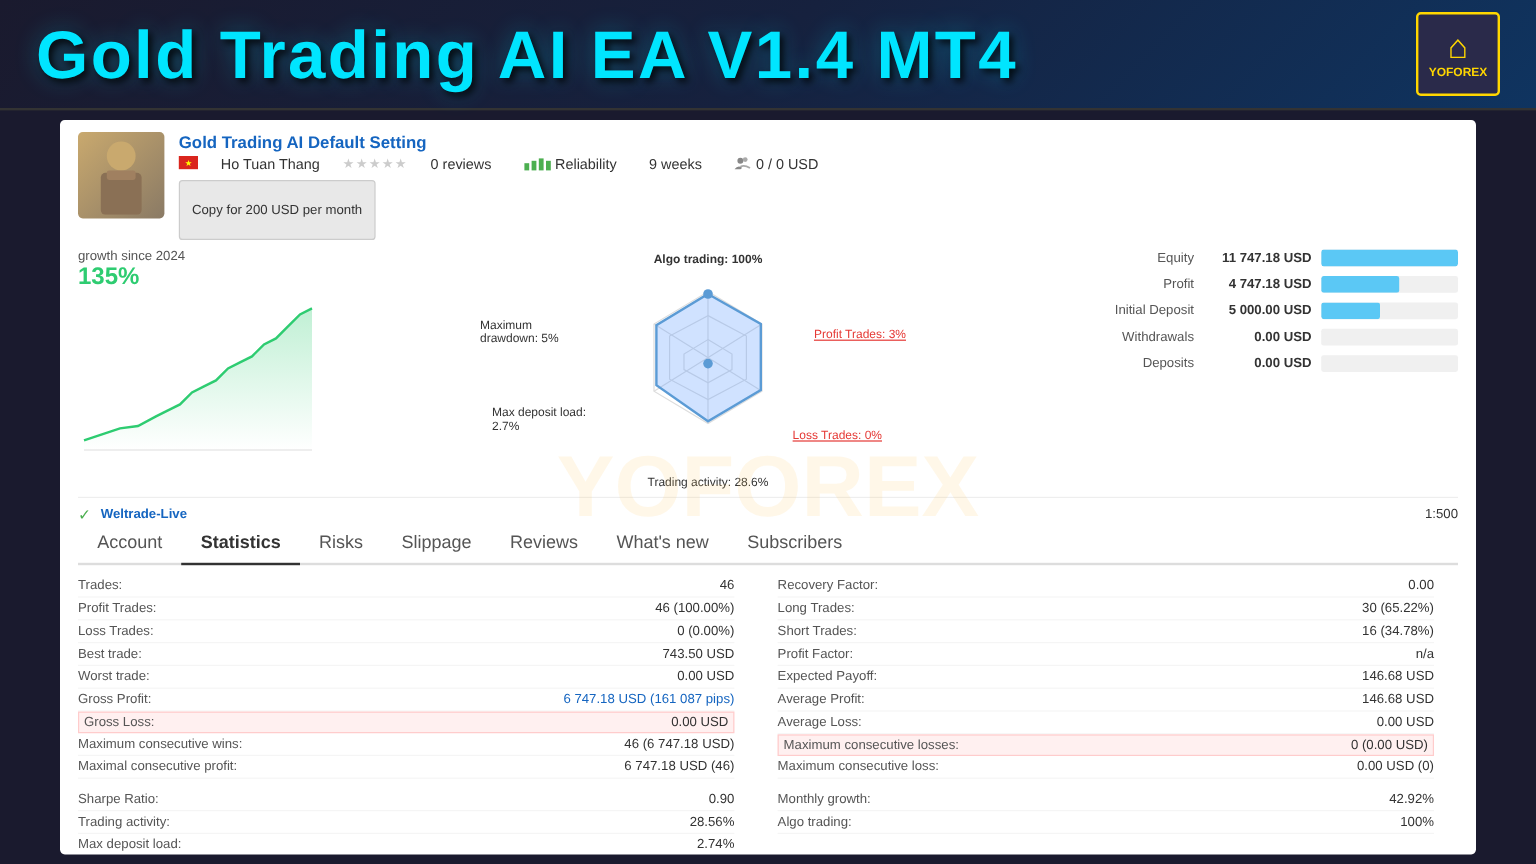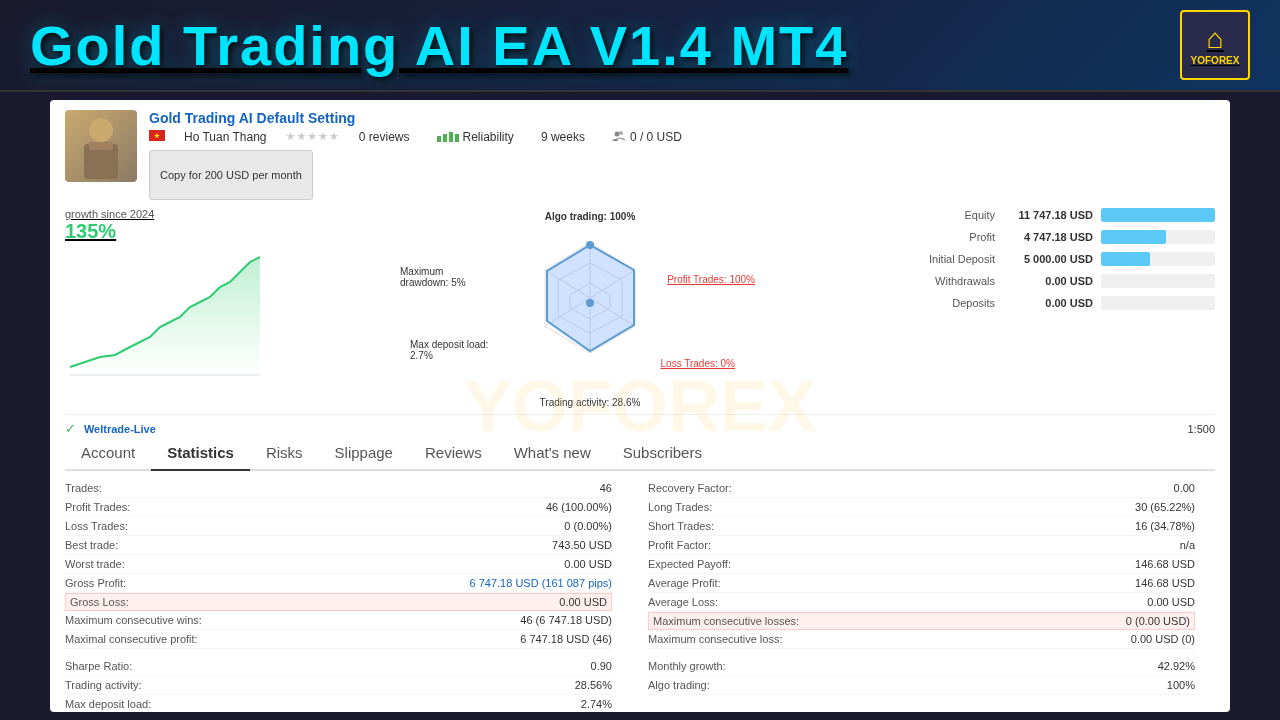--- a/index.html
+++ b/index.html
@@ -7,21 +7,20 @@
 
     .banner {
       width: 100%;
       height: 92px;
       background: linear-gradient(135deg, #1a1a2e, #16213e, #0f3460);
       display: flex;
       align-items: center;
       justify-content: space-between;
       padding: 0 30px;
       border-bottom: 2px solid #333;
-      text-decoration: underline;
     }
     .banner-title {
       font-size: 56px;
       font-weight: 900;
       color: #00e5ff;
       text-shadow: 3px 3px 6px rgba(0,0,0,0.8), 0 0 20px rgba(0,229,255,0.3);
       letter-spacing: 2px;
     }
     .logo-box {
       width: 70px;
@@ -125,21 +124,20 @@
     .content-area {
       display: flex;
       gap: 10px;
       height: 200px;
       margin-bottom: 6px;
     }
 
     .chart-area {
       width: 220px;
       flex-shrink: 0;
-      text-decoration: underline;
     }
     .growth-label {
       font-size: 11px;
       color: #555;
     }
     .growth-value {
       font-size: 20px;
       font-weight: bold;
       color: #2ecc71;
       margin-bottom: 4px;
@@ -383,21 +381,21 @@
           <line x1="155" y1="57" x2="65" y2="113" stroke="#ddd" stroke-width="1"></line>
 
           <polygon points="110,32 154,57 154,112 110,138 67,108 67,58" fill="rgba(100,160,255,0.3)" stroke="#5b9bd5" stroke-width="2"></polygon>
 
           <circle cx="110" cy="90" r="4" fill="#5b9bd5"></circle>
           <circle cx="110" cy="32" r="4" fill="#5b9bd5"></circle>
         </svg>
 
         
         <div class="radar-label algo" style="top:-2px;left:50%;transform:translateX(-50%);font-size:10px;color:#333;font-weight:bold;">Algo trading: 100%</div>
-        <div class="radar-label" style="position:absolute;right:-55px;top:32%;font-size:10px;color:#e53935;text-decoration:underline;text-decoration-color:#e53935;">Profit Trades: 100%</div>
+        <div class="radar-label" style="position:absolute;right:-55px;top:32%;font-size:10px;color:#e53935;text-decoration:underline;text-decoration-color:#e53935;">Profit Trades: 3%</div>
         <div class="radar-label" style="position:absolute;right:-35px;bottom:18%;font-size:10px;color:#e53935;text-decoration:underline;text-decoration-color:#e53935;">Loss Trades: 0%</div>
         <div class="radar-label" style="position:absolute;bottom:-5px;left:50%;transform:translateX(-50%);font-size:10px;color:#333;white-space:nowrap;">Trading activity: 28.6%</div>
         <div class="radar-label" style="position:absolute;left:-70px;bottom:22%;font-size:10px;color:#333;white-space:nowrap;">Max deposit load:<br>2.7%</div>
         <div class="radar-label" style="position:absolute;left:-80px;top:28%;font-size:10px;color:#333;white-space:nowrap;">Maximum<br>drawdown: 5%</div>
       </div>
     </div>
 
     <div class="stats-bars-area">
       <div id="equity-bars">
           <div class="stat-row-bar">

